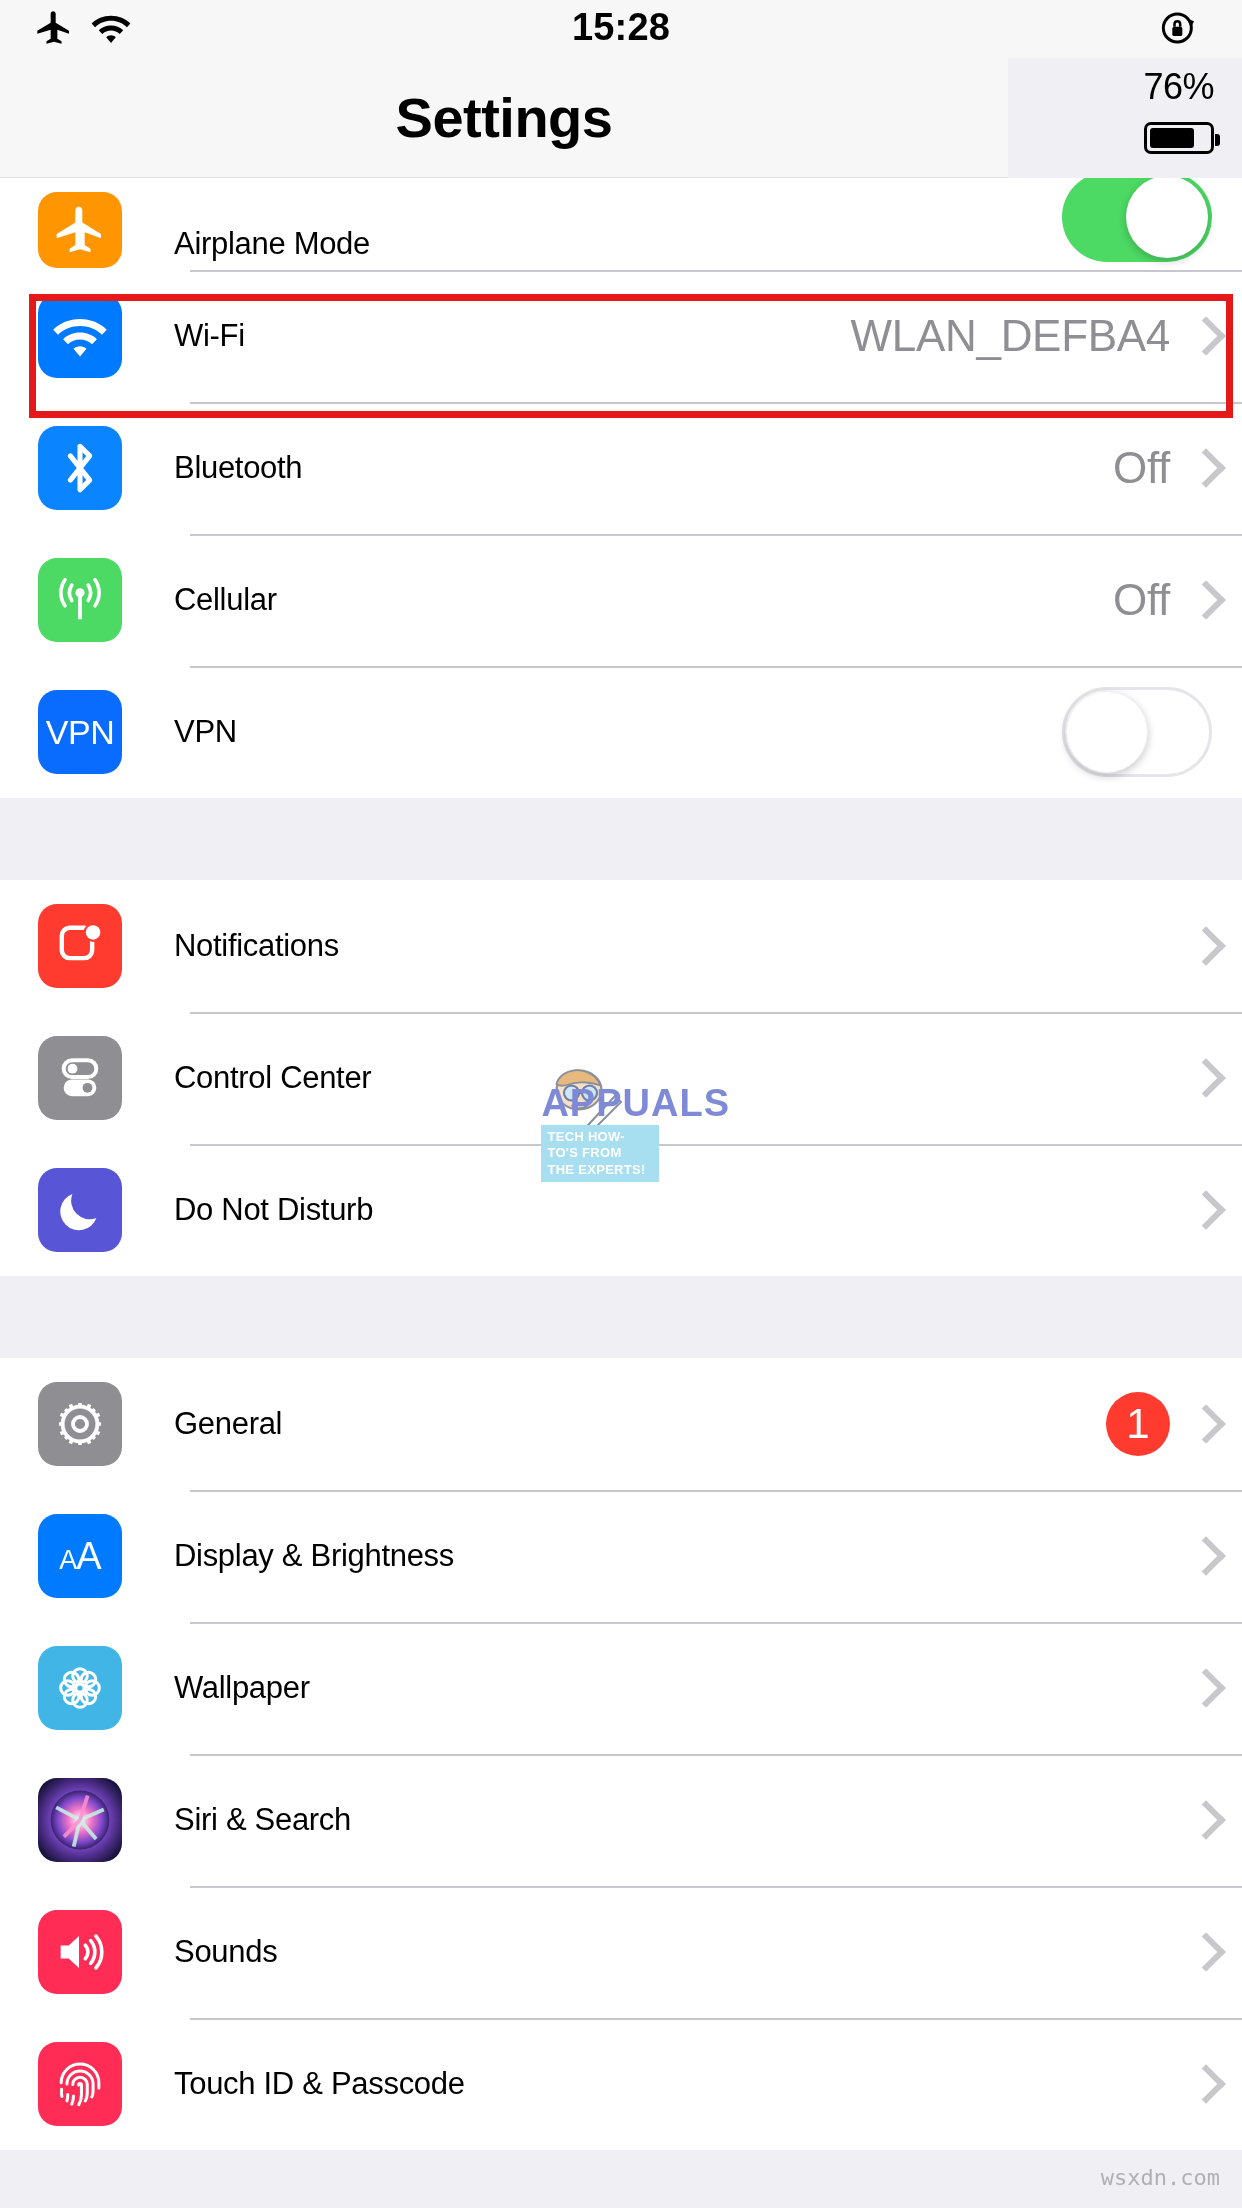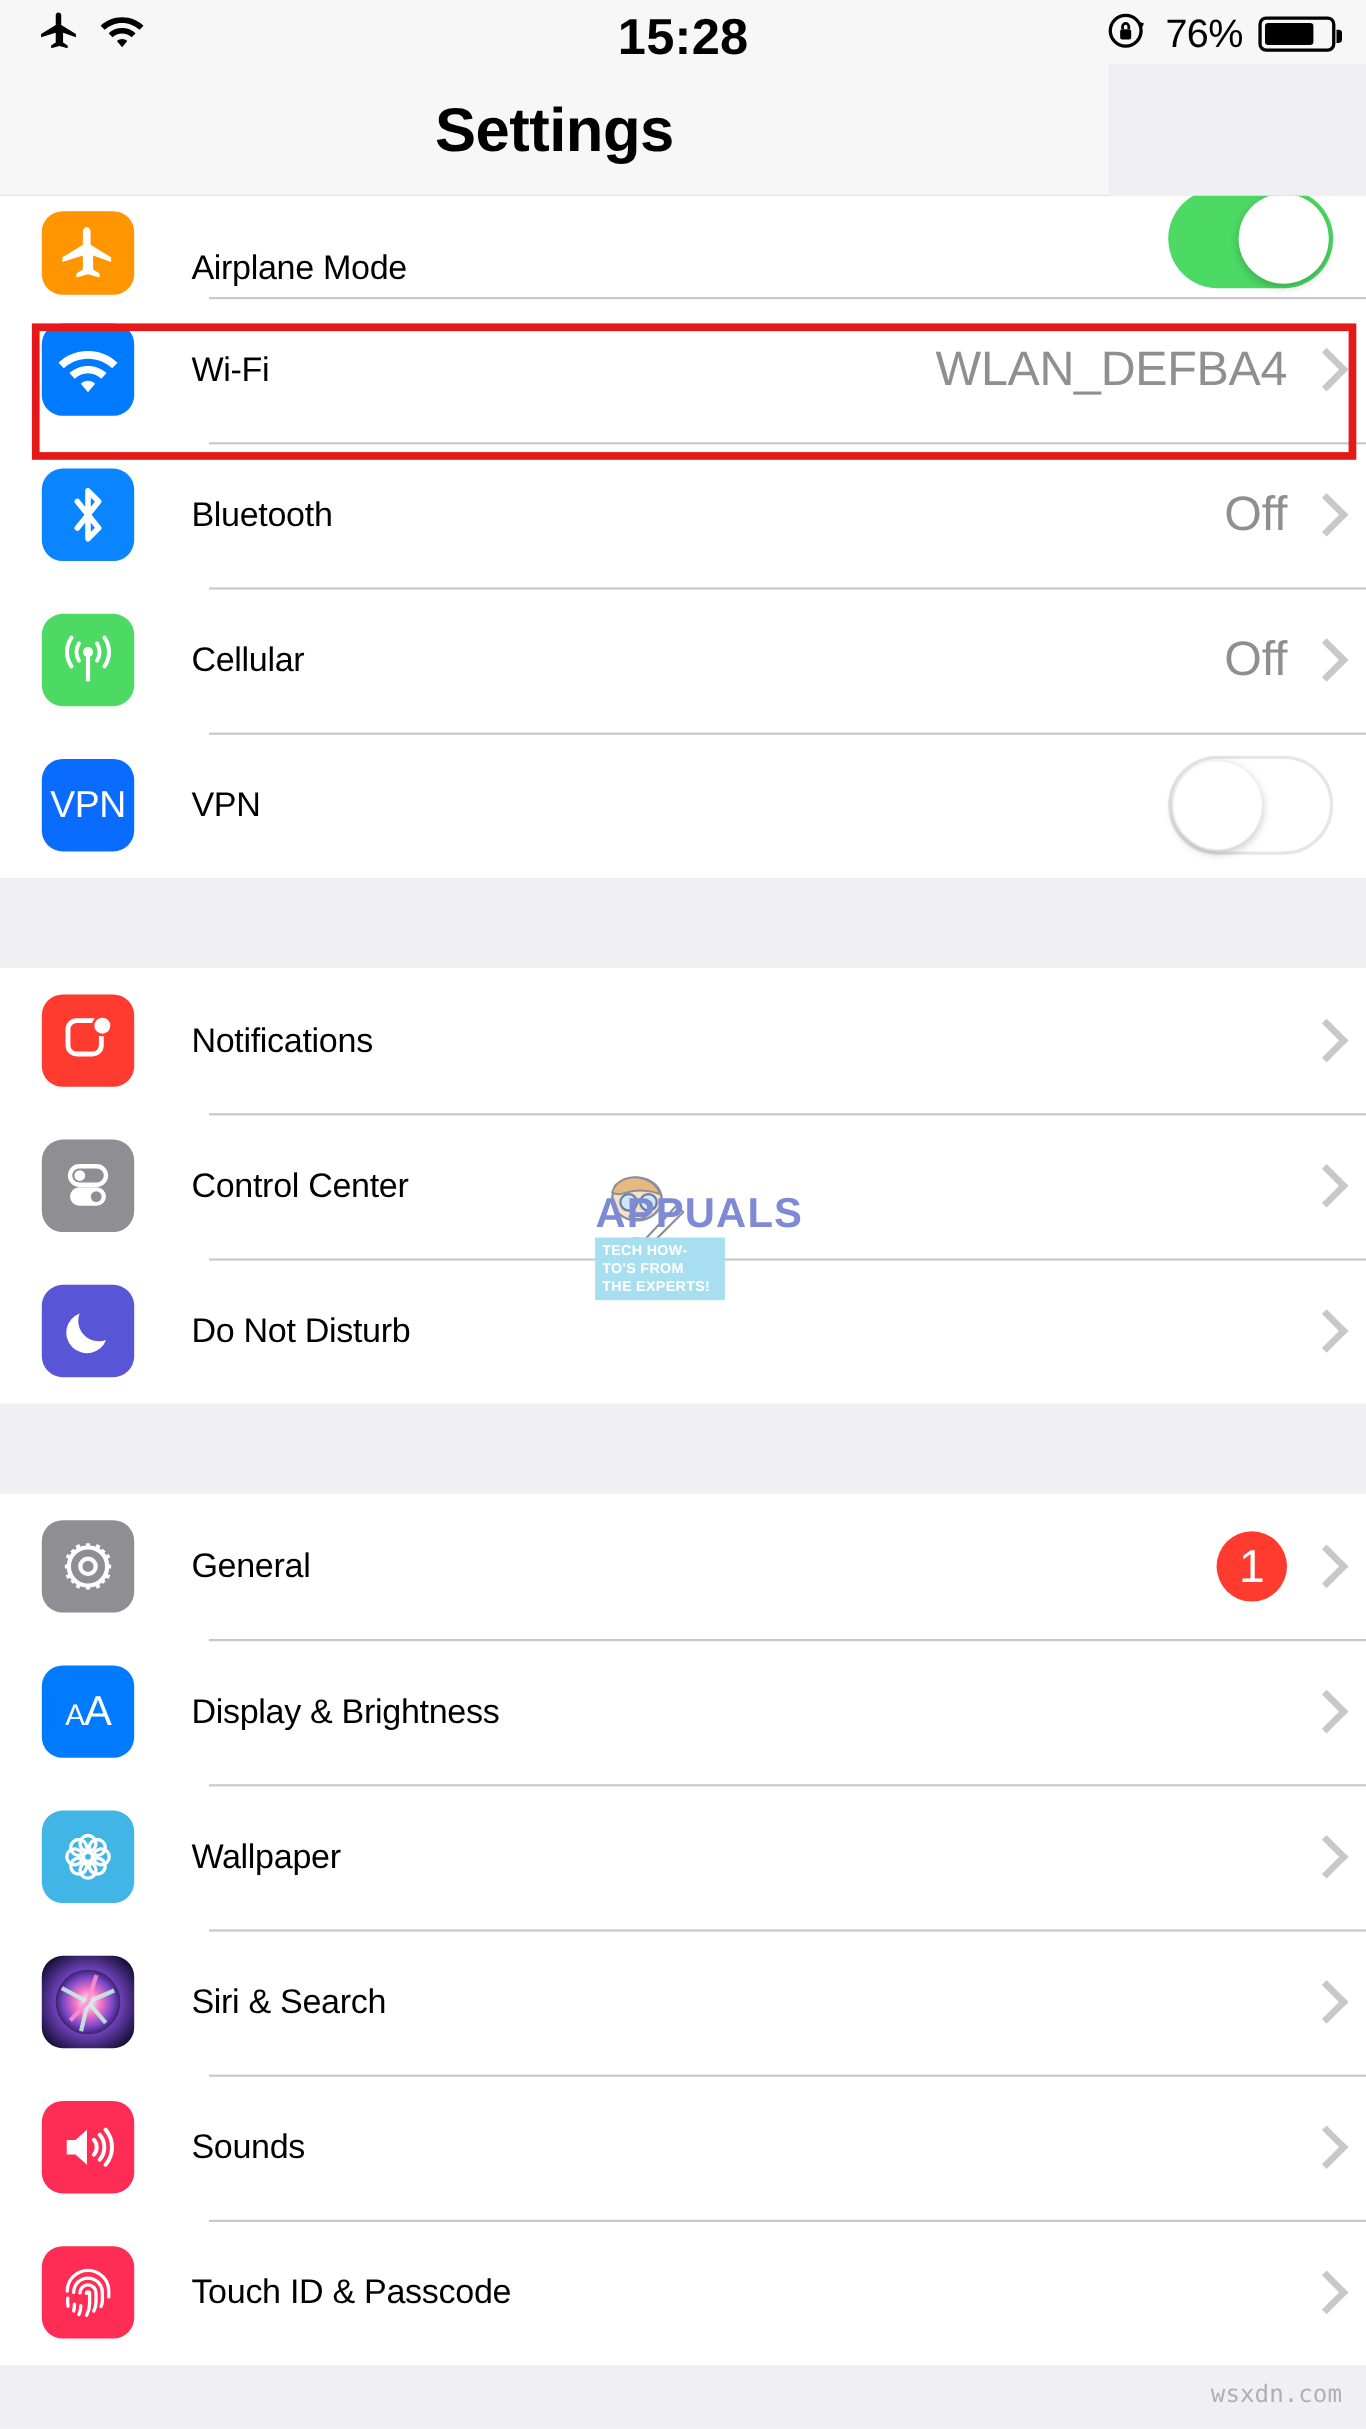--- a/index.html
+++ b/index.html
@@ -19,22 +19,22 @@
   
   .statusbar {
     position: absolute; top: 0; left: 0;
     width: 1242px; height: 58px;
     background: #f7f7f7;
     display: flex; align-items: center;
     z-index: 30;
   }
   .sb-left { position: absolute; left: 34px; top: 8px; display: flex; align-items: center; gap: 16px; }
   .sb-center { position: absolute; left: 0; right: 0; text-align: center; top: 6px;
-    font-size: 46px; font-weight: 600; color: #000; letter-spacing: 0.2px; }
-  .sb-right { position: absolute; right: 28px; top: 8px; display: flex; align-items: center; gap: 14px; }
+    font-size: 38px; font-weight: 600; color: #000; letter-spacing: 0.2px; }
+  .sb-right { position: absolute; right: 28px; top: 8px; display: flex; align-items: center; gap: 14px; flex-direction: column; }
   .sb-pct { font-size: 36px; font-weight: 400; color: #000; letter-spacing: -0.5px; }
   .battery {
     width: 70px; height: 32px; border: 3px solid #000; border-radius: 7px;
     position: relative; display: flex; align-items: center; padding: 3px;
   }
   .battery::after {
     content: ""; position: absolute; right: -9px; top: 9px;
     width: 5px; height: 12px; background: #000; border-radius: 0 3px 3px 0;
   }
   .battery-fill { height: 100%; background: #000; border-radius: 3px; width: 76%; }

